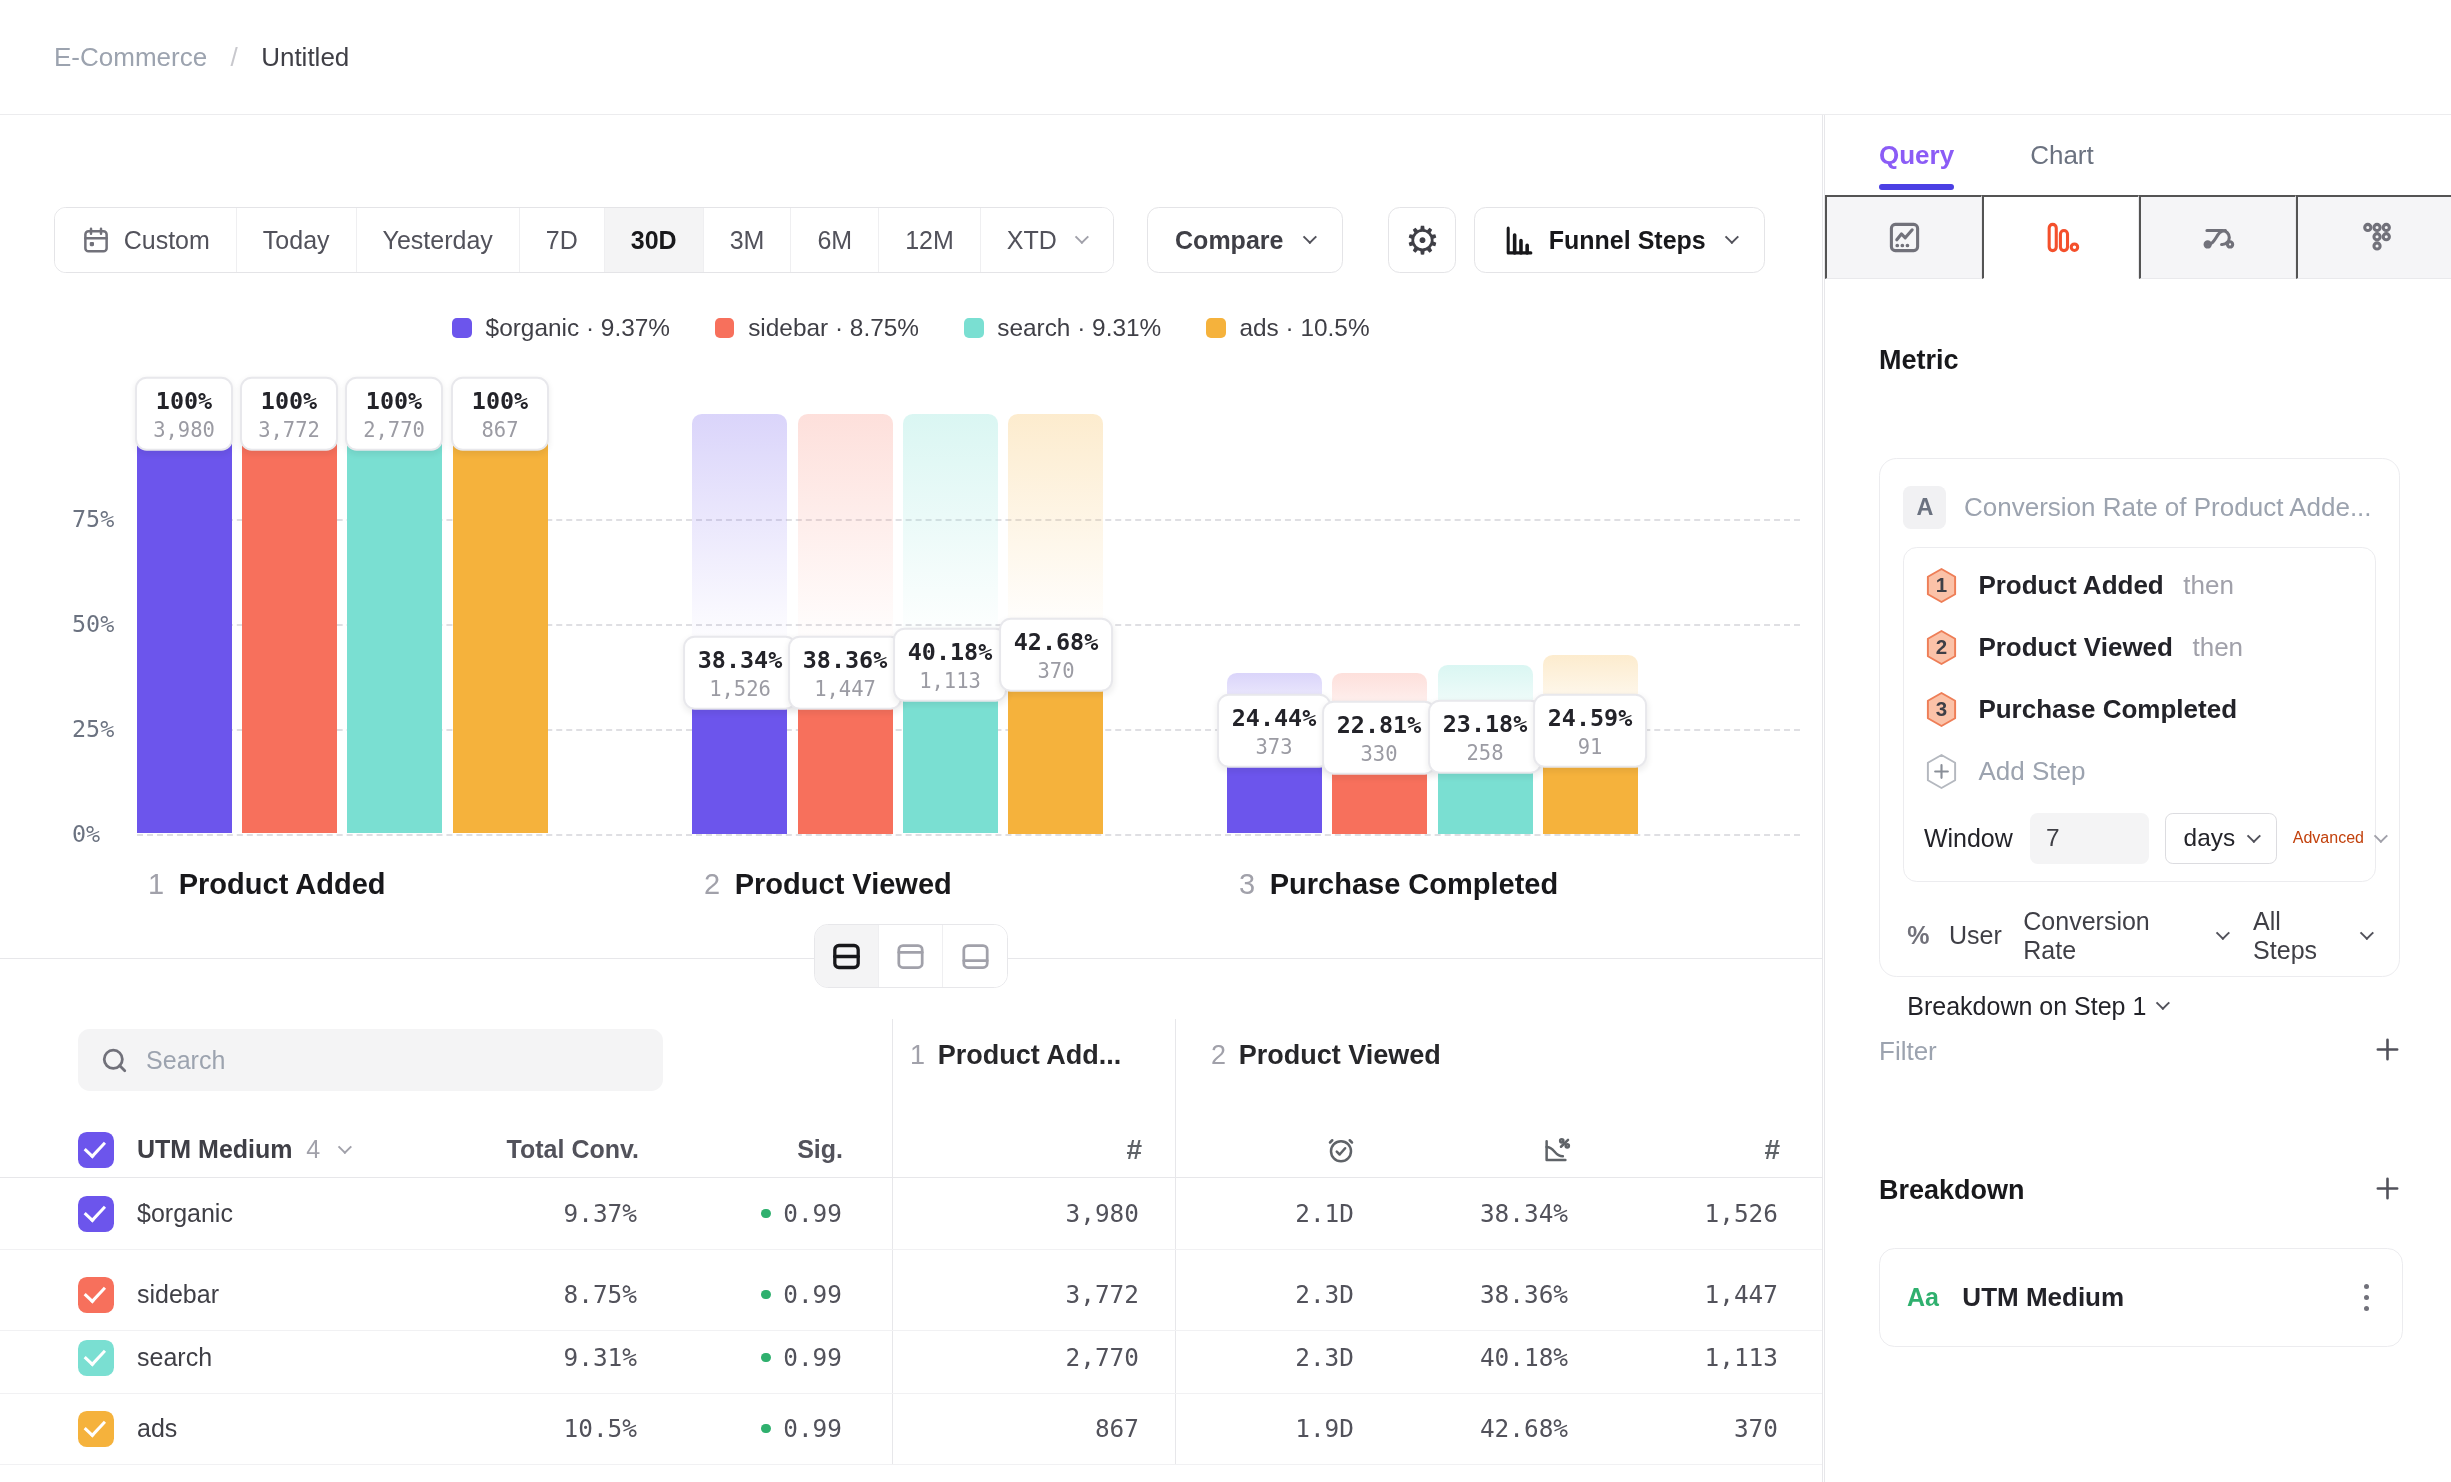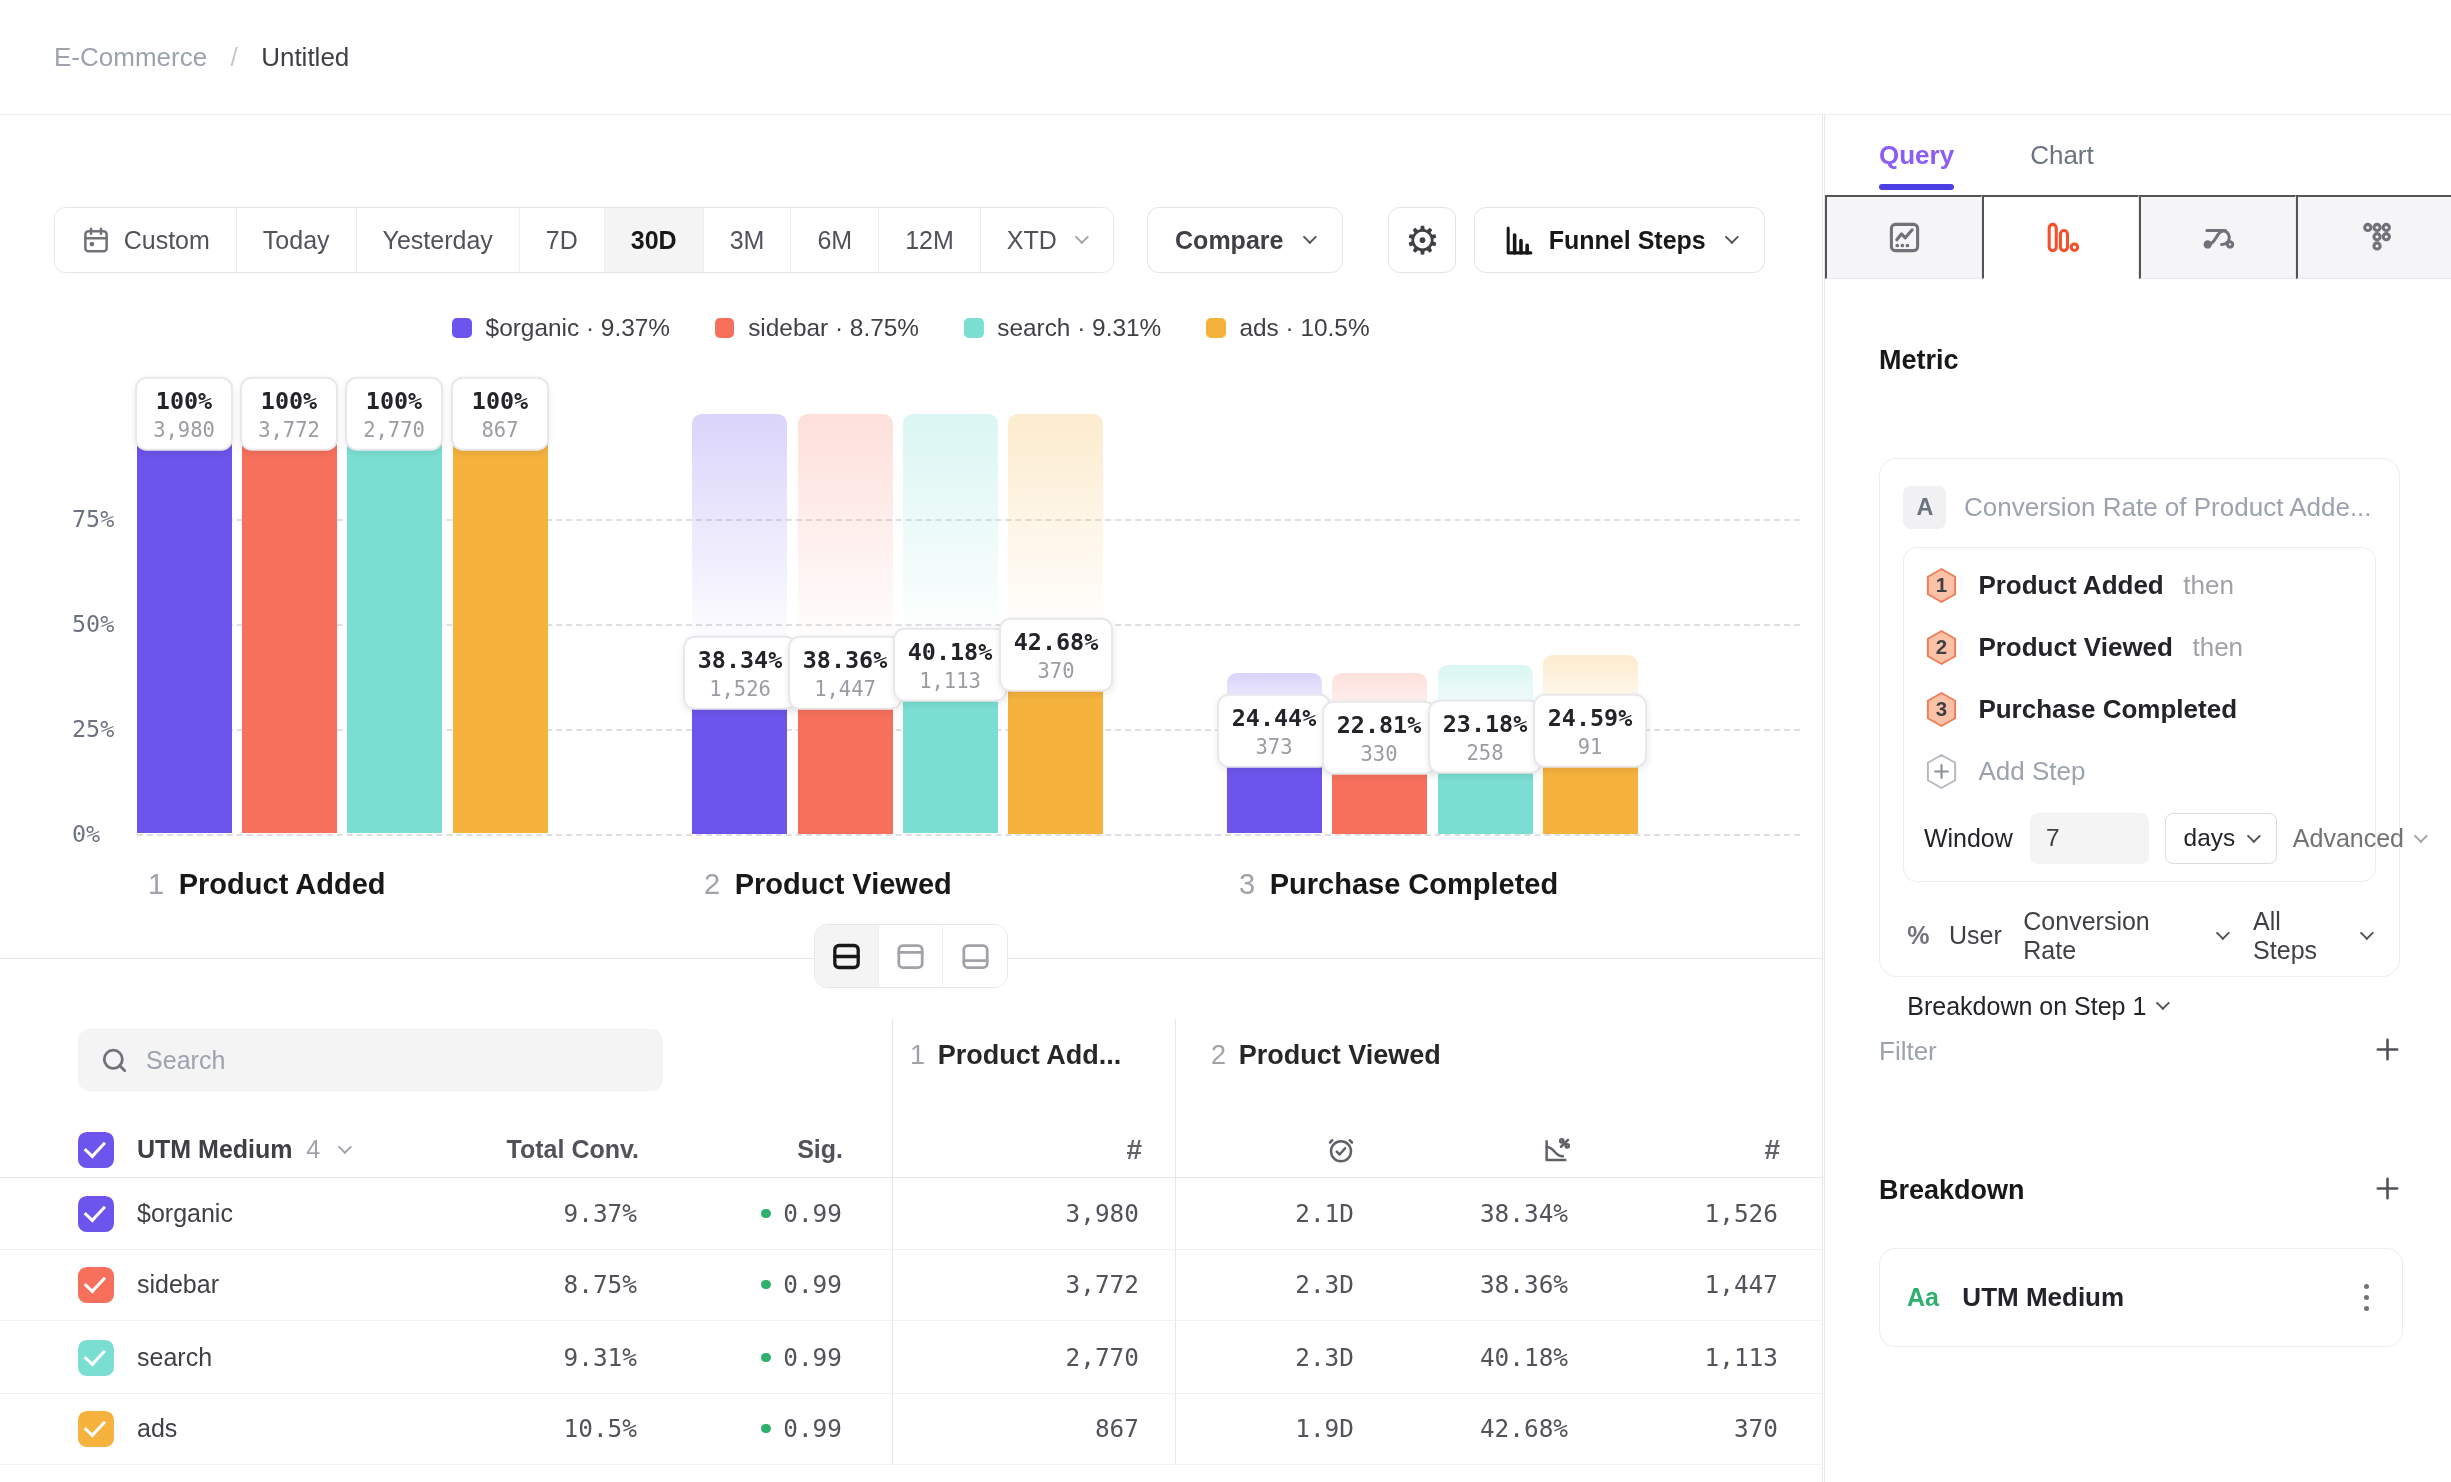--- a/index.html
+++ b/index.html
@@ -120,21 +120,21 @@
   .hex b{position:absolute;inset:0;display:flex;align-items:center;justify-content:center;font-size:20.5px;font-weight:700;color:#3f3f46}
   .qstep .lbl{color:#232329;font-weight:600;white-space:nowrap}
   .qstep .sfx{color:#a1a1aa}
   .add-step{background:none;border:none;padding:0;width:100%}
   .add-step .lbl{color:#9ca3af;font-weight:500;font-size:26px}
   .window-row{display:flex;align-items:center;gap:15.6px;margin-top:7.8px;height:57px}
   .window-label{font-size:25px;color:#232329;margin-right:2px}
   .window-input{width:119px;height:51px;background:#f4f4f5;border-radius:7.8px;border:none;padding:0 15.6px;font-size:24.4px;color:#3f3f46;font-family:inherit}
   .days-select{height:51px;border:1px solid #dcdce0;border-radius:7.8px;background:#fff;display:flex;align-items:center;padding:0 17.6px;font-size:24.4px;color:#232329}
   .days-select .chev{color:#52525b;margin-left:13.7px}
-  .advanced{margin-left:auto;color:#737373;font-size:25px;display:flex;align-items:center;background:none;border:none;padding:0}
+  .advanced{margin-left:auto;color:#c2410c;font-size:16px;display:flex;align-items:center;background:none;border:none;padding:0}
   .advanced .chev{color:#a1a1aa;margin-left:11.7px}
   .measure-row{display:flex;align-items:center;margin-top:25px;font-size:25px;color:#3f3f46;padding:0 3.9px}
   .measure-row .pct{color:#71717a;font-weight:600;margin-right:19.5px}
   .measure-row .ent{margin-right:21.5px;font-weight:500}
   .measure-row .met{font-weight:500}
   .measure-row .scope{font-weight:500;margin-left:25px}
   .measure-row .chev{color:#52525b;margin-left:11.7px;margin-right:0}
   .breakdown-on{margin-top:27px;font-size:25px;color:#232329;display:flex;align-items:center;padding:0 3.9px;font-weight:500;background:none;border:none}
   .breakdown-on .chev{color:#52525b;margin-left:11.7px}
   .section-row{position:absolute;left:54px;right:49px;display:flex;align-items:center;justify-content:space-between}
@@ -430,21 +430,21 @@
             <div class="cell mono" style="right: 980px;">
               <span class="sig-dot" style="background: rgb(47, 176, 110);"></span>
               <span>0.99</span>
             </div>
             <div class="cell mono" style="right: 1185px;">9.37%</div>
             <div class="cell mono" style="right: 683px;">3,980</div>
             <div class="cell mono" style="right: 468px;">2.1D</div>
             <div class="cell mono" style="right: 254px;">38.34%</div>
             <div class="cell mono" style="right: 44px;">1,526</div>
           </div>
-          <div class="trow" style="top: 256px; text-align: right;">
+          <div class="trow" style="top: 266px; text-align: right;">
             <div class="cell row-cbx">
               <button class="cbx" style="background: rgb(247, 112, 92);"></button>
             </div>
             <div class="cell row-name">sidebar</div>
             <div class="cell mono" style="right: 980px;">
               <span class="sig-dot" style="background: rgb(47, 176, 110);"></span>
               <span>0.99</span>
             </div>
             <div class="cell mono" style="right: 1185px;">8.75%</div>
             <div class="cell mono" style="right: 683px;">3,772</div>

